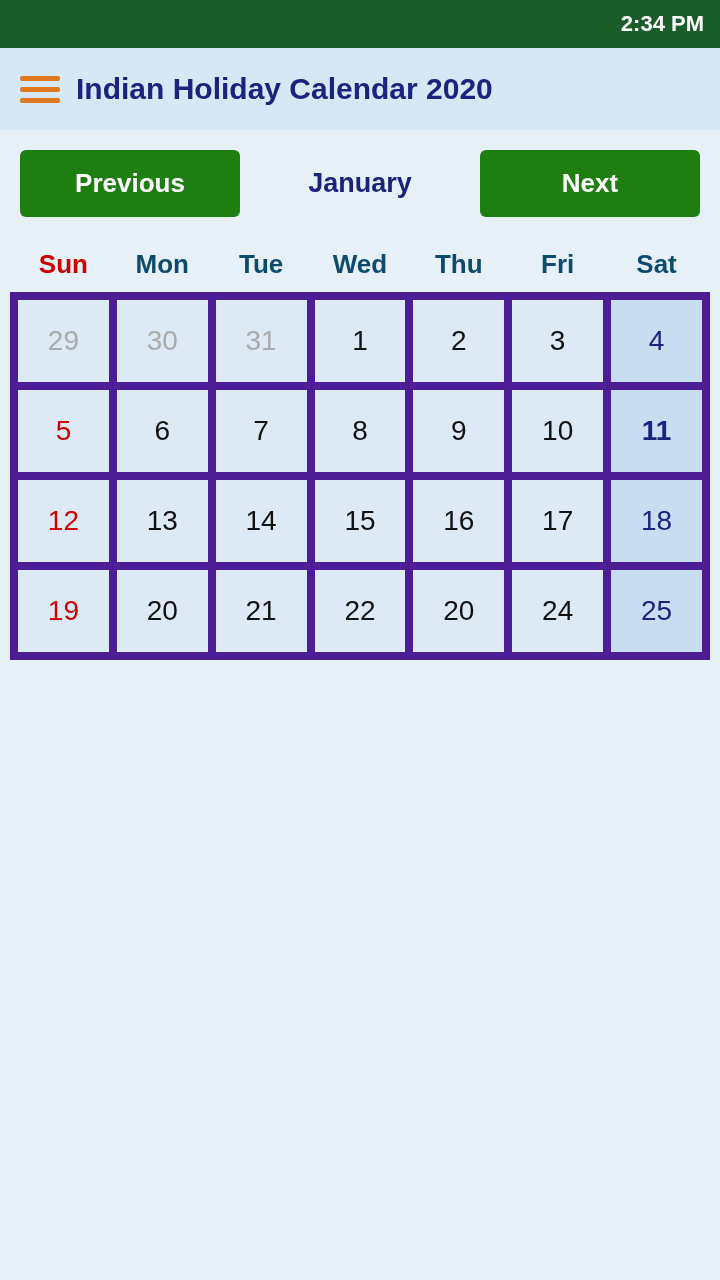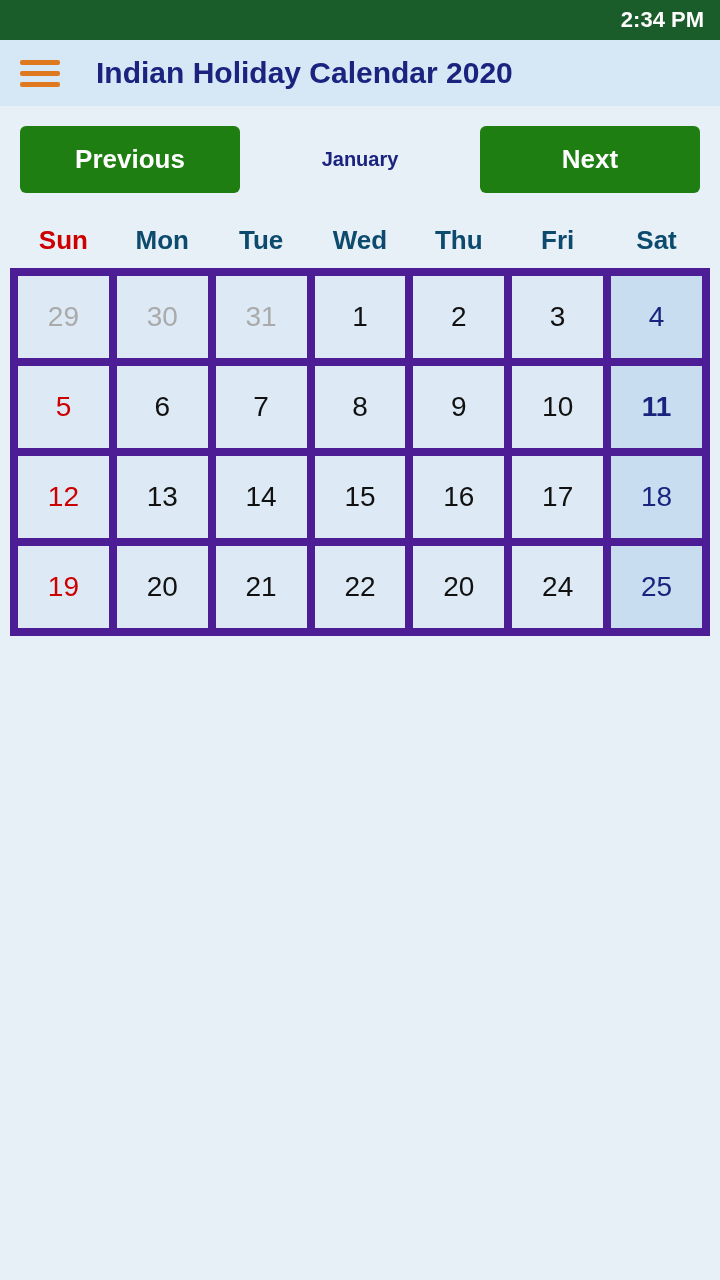--- a/index.html
+++ b/index.html
@@ -8,36 +8,36 @@
       width: 720px;
       min-height: 1280px;
       background-color: #e8f0f7;
       font-family: sans-serif;
     }
 
     
     .status-bar {
       background-color: #1a5c2a;
       color: white;
-      height: 40px;
+      height: 48px;
       display: flex;
       align-items: center;
       justify-content: flex-end;
       padding: 0 16px;
       font-size: 22px;
       font-weight: bold;
     }
 
     
     .header {
       background-color: #d6e8f5;
       display: flex;
       align-items: center;
-      padding: 16px 20px;
-      gap: 36px;
+      padding: 24px 20px;
+      gap: 16px;
     }
     .hamburger-icon {
       display: flex;
       flex-direction: column;
       gap: 6px;
       cursor: pointer;
     }
     .hamburger-icon span {
       display: block;
       width: 40px;
@@ -66,21 +66,21 @@
       border: none;
       border-radius: 6px;
       padding: 18px 40px;
       font-size: 26px;
       font-weight: bold;
       cursor: pointer;
       min-width: 220px;
       text-align: center;
     }
     .month-label {
-      font-size: 20px;
+      font-size: 27px;
       color: #1a237e;
       font-weight: bold;
       text-align: right;
     }
 
     
     .calendar-container {
       padding: 0 10px;
     }
     .calendar-table {

